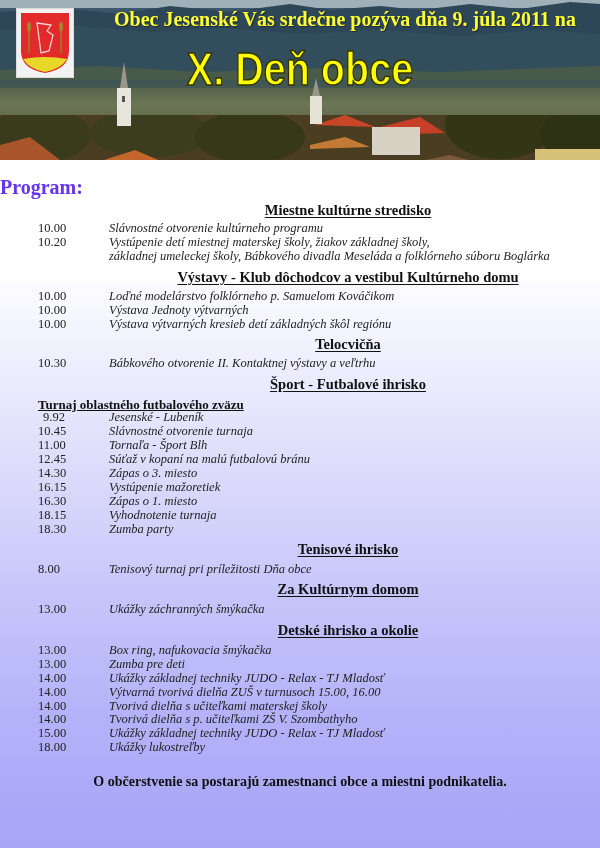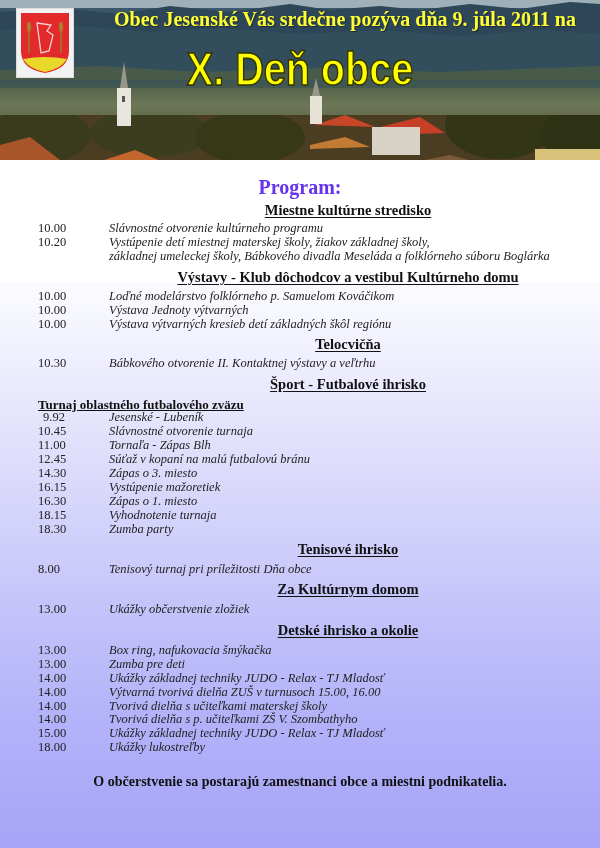--- a/index.html
+++ b/index.html
@@ -41,21 +41,21 @@
       position: absolute; left: 0; top: 160px; width: 600px; height: 688px;
       background: linear-gradient(to bottom, #ffffff 0px, #ffffff 100px, #f2f2fe 180px, #d9d8fb 330px, #c4c3fa 450px, #b3b2f9 560px, #a6a4f7 688px);
     }
     .panel-curve {
       position: absolute; left: -60px; top: 162px; width: 720px; height: 120px;
       border-radius: 50% / 32px 32px 0 0;
       background: #ffffff;
     }
     .content { position: absolute; left: 0; top: 0; width: 600px; }
     .program-title {
-      position: absolute; left: 0; top: 176px; width: 600px; text-align: center;
+      position: absolute; left: 0; top: 176px; width: 600px; 
       color: #6633ee; font-weight: bold; font-size: 20px;
     }
     .section-title {
       position: absolute; left: 0; width: 600px; text-align: center;
       font-weight: bold; font-size: 14.5px; color: #111;
       text-decoration: underline; text-underline-offset: 2px; padding-left: 48px;
     }
     .sub-title {
       position: absolute; left: 38px; font-weight: bold; font-size: 13px; color: #111;
       text-decoration: underline;
@@ -169,21 +169,21 @@
   <div class="row" style="top:411px">
     <span class="time pad">9.92</span>
     <span class="desc">Jesenské  - Lubeník</span>
   </div>
   <div class="row" style="top:425px">
     <span class="time">10.45</span>
     <span class="desc">Slávnostné otvorenie turnaja</span>
   </div>
   <div class="row" style="top:439px">
     <span class="time">11.00</span>
-    <span class="desc">Tornaľa  - Zápas Blh</span>
+    <span class="desc">Tornaľa  - Šport Blh</span>
   </div>
   <div class="row" style="top:453px">
     <span class="time">12.45</span>
     <span class="desc">Súťaž v kopaní na malú futbalovú bránu</span>
   </div>
   <div class="row" style="top:467px">
     <span class="time">14.30</span>
     <span class="desc">Zápas o 3. miesto</span>
   </div>
   <div class="row" style="top:481px">
@@ -205,21 +205,21 @@
 
   <div class="section-title" style="top:541px">Tenisové ihrisko</div>
   <div class="row" style="top:563px">
     <span class="time">8.00</span>
     <span class="desc">Tenisový turnaj pri príležitosti Dňa obce</span>
   </div>
 
   <div class="section-title" style="top:581px">Za Kultúrnym domom</div>
   <div class="row" style="top:603px">
     <span class="time">13.00</span>
-    <span class="desc">Ukážky občerstvenie zložiek</span>
+    <span class="desc">Ukážky záchranných šmýkačka</span>
   </div>
 
   <div class="section-title" style="top:622px">Detské ihrisko a okolie</div>
   <div class="row" style="top:644px">
     <span class="time">13.00</span>
     <span class="desc">Box ring, nafukovacia šmýkačka</span>
   </div>
   <div class="row" style="top:658px">
     <span class="time">13.00</span>
     <span class="desc">Zumba pre deti</span>

